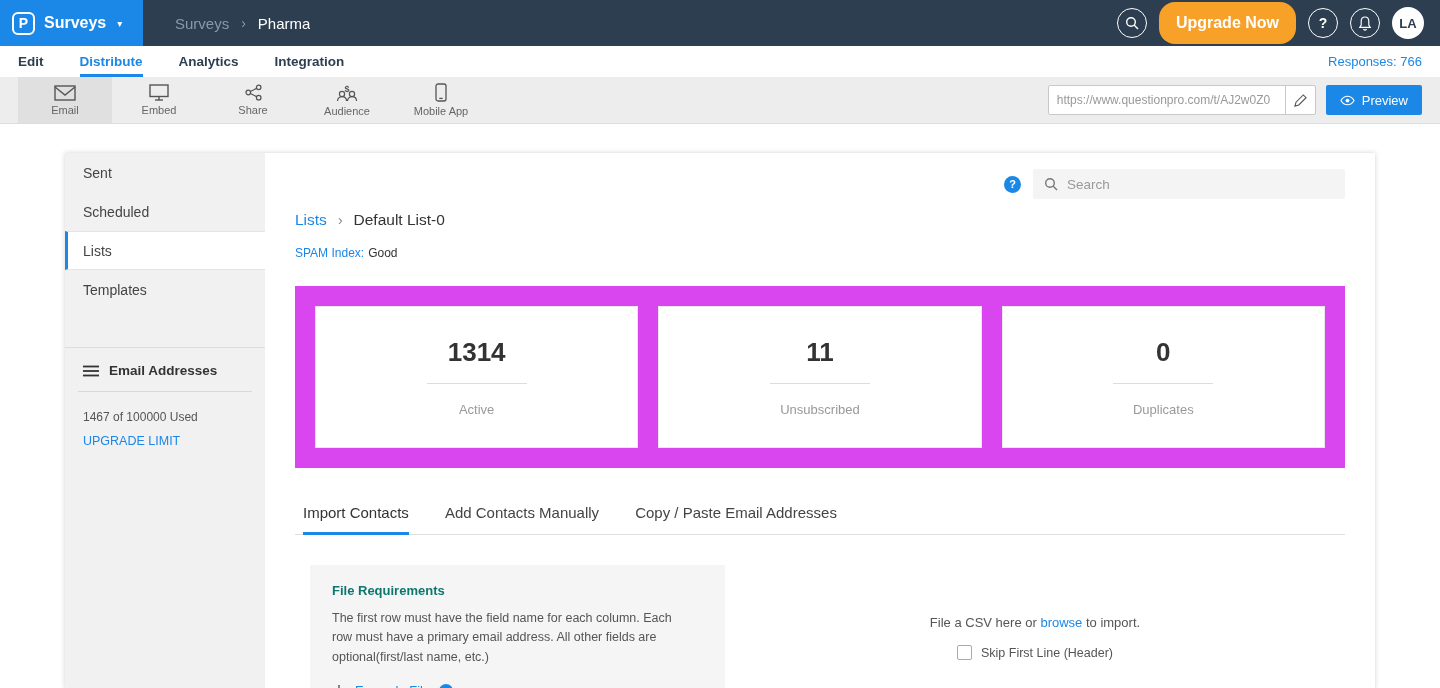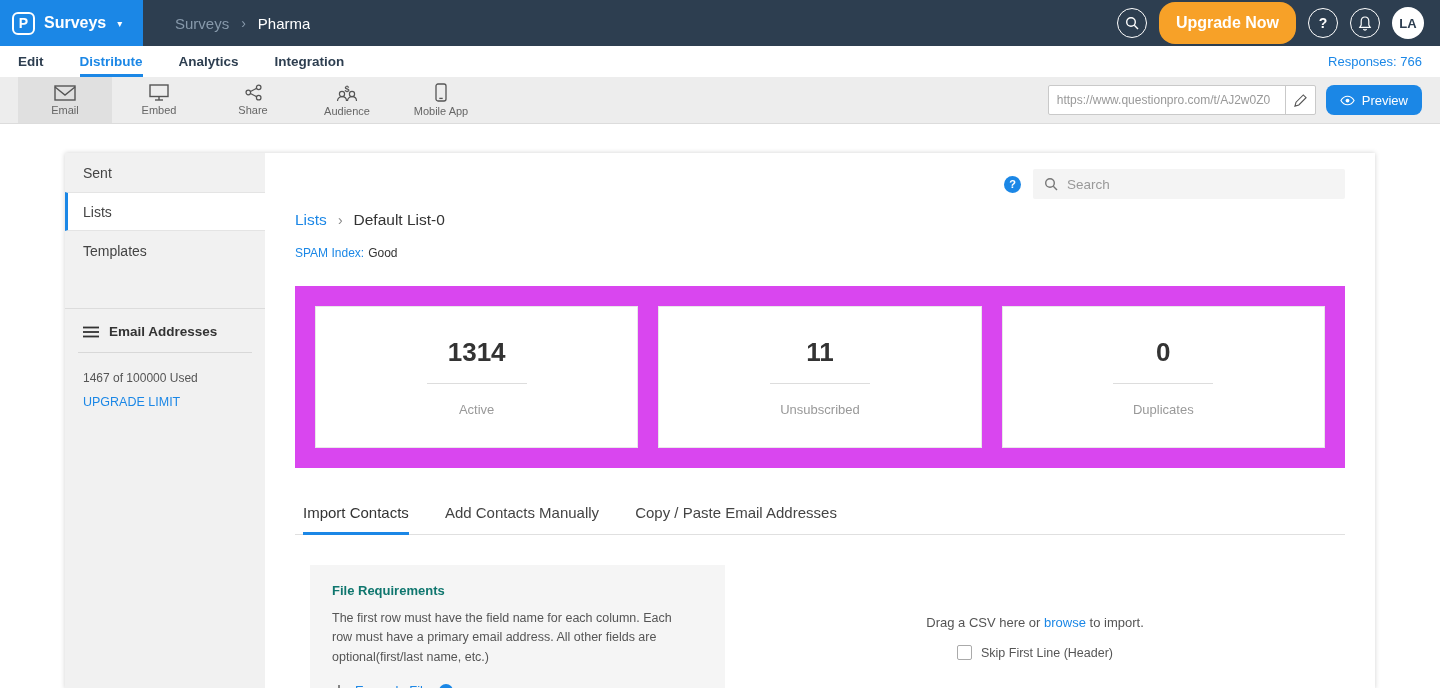--- a/index.html
+++ b/index.html
@@ -30,21 +30,21 @@
   
   .toolbar { height:47px; background:#ededed; border-bottom:1px solid #dcdcdc; display:flex; align-items:stretch; }
   .tool-items { display:flex; margin-left:18px; }
   .tool { width:94px; display:flex; flex-direction:column; align-items:center; justify-content:center; gap:3px; color:#555; cursor:pointer; }
   .tool.active { background:#e0e0e0; }
   .tool-label { font-size:11px; color:#666; }
   .toolbar-right { margin-left:auto; display:flex; align-items:center; gap:10px; padding-right:18px; }
   .url-wrap { display:flex; align-items:center; width:268px; height:30px; background:#fff; border:1px solid #c9c9c9; border-radius:2px; }
   .url-input { flex:1; min-width:0; border:none; outline:none; background:transparent; font-size:12px; color:#999; padding:0 8px; font-family:inherit; }
   .url-edit { width:30px; height:100%; border-left:1px solid #c9c9c9; display:flex; align-items:center; justify-content:center; color:#555; cursor:pointer; }
-  .preview-btn { background:#1b87e6; color:#fff; border:none; border-radius:8px; height:30px; padding:0 14px; font-size:13px; font-family:inherit; display:flex; align-items:center; gap:7px; cursor:pointer; }
+  .preview-btn { background:#1b87e6; color:#fff; border:none; border-radius:2px; height:30px; padding:0 14px; font-size:13px; font-family:inherit; display:flex; align-items:center; gap:7px; cursor:pointer; }
 
   
   .content-card { margin:29px 65px 0; height:536px; background:#fff; box-shadow:0 0 5px rgba(0,0,0,0.18); display:flex; overflow:hidden; }
 
   
   .sidebar { width:200px; background:#f1f1f1; flex-shrink:0; }
   .side-item { height:39px; display:flex; align-items:center; padding-left:18px; font-size:14px; color:#444; cursor:pointer; }
   .side-item.active { background:#fff; border-left:3px solid #1b87e6; padding-left:15px; border-top:1px solid #e4e4e4; border-bottom:1px solid #e4e4e4; }
   .side-divider { height:1px; background:#dcdcdc; margin-top:38px; }
   .side-header { display:flex; align-items:center; gap:10px; padding:15px 18px 13px; font-size:13.5px; font-weight:bold; color:#333; }
@@ -211,20 +211,21 @@
       </span>
       <span>Preview</span>
     </button>
   </div>
 </div>
 
 <div class="content-card">
 
   <aside class="sidebar">
     <div class="side-item">Sent</div>
+    <div class="side-item">Scheduled</div>
     <div class="side-item active">Lists</div>
     <div class="side-item">Templates</div>
 
     <div class="side-divider"></div>
     <div class="side-header">
       <span>
         <svg width="16" height="12" viewBox="0 0 16 12">
             <line x1="0" y1="1.5" x2="16" y2="1.5" stroke="#333" stroke-width="1.8"></line>
             <line x1="0" y1="6" x2="16" y2="6" stroke="#333" stroke-width="1.8"></line>
             <line x1="0" y1="10.5" x2="16" y2="10.5" stroke="#333" stroke-width="1.8"></line>
@@ -295,21 +296,21 @@
                 <path d="M7 1v7.5M4 6l3 3 3-3" fill="none" stroke="#555" stroke-width="1.4"></path>
                 <path d="M1 11v2h12v-2" fill="none" stroke="#555" stroke-width="1.4"></path>
               </svg>
           </span>
           <span class="example-link">Example File</span>
           <span class="help-blue small">?</span>
         </div>
       </div>
       <div class="drop-area">
         <div class="drag-line">
-          <span>Drag a CSV here or </span><span class="browse">browse</span><span> to import.</span>
+          <span>File a CSV here or </span><span class="browse">browse</span><span> to import.</span>
         </div>
         <label class="skip-row">
           <span class="checkbox"></span>
           <span>Skip First Line (Header)</span>
         </label>
       </div>
     </div>
   </main>
 </div>
 

